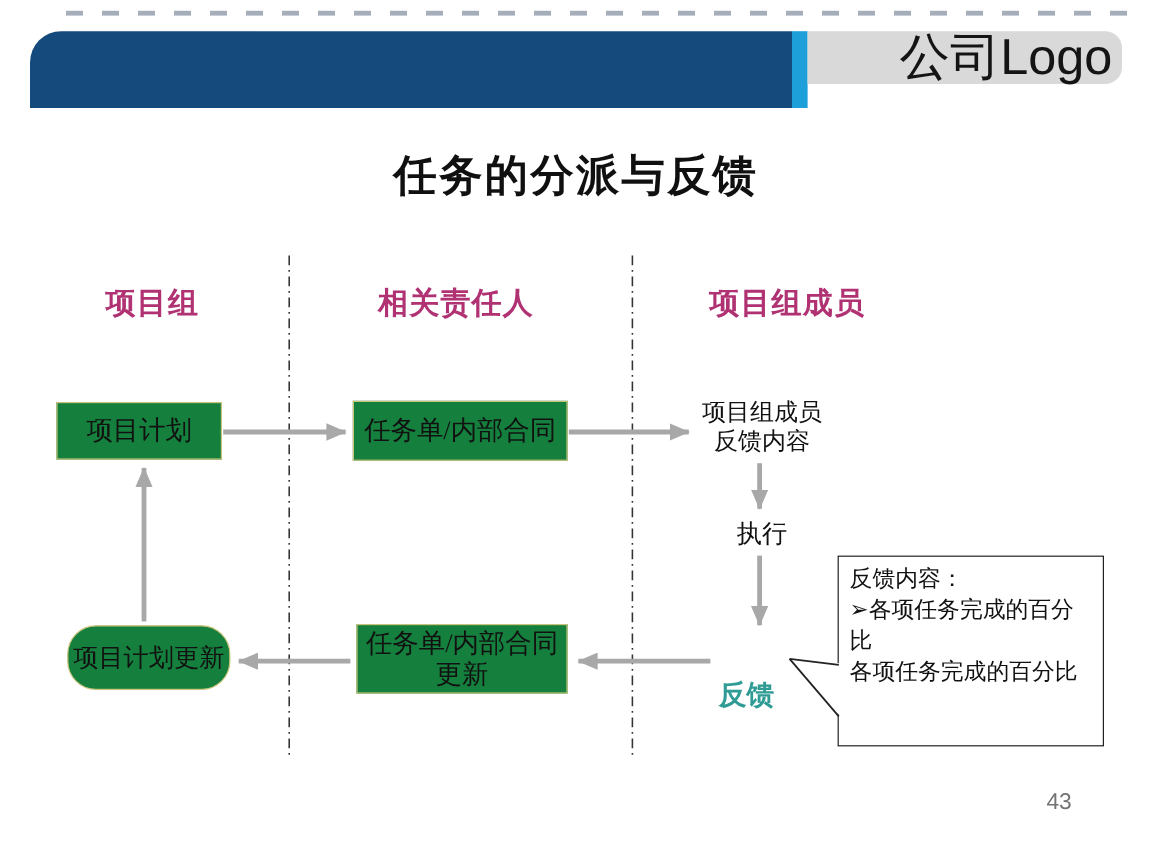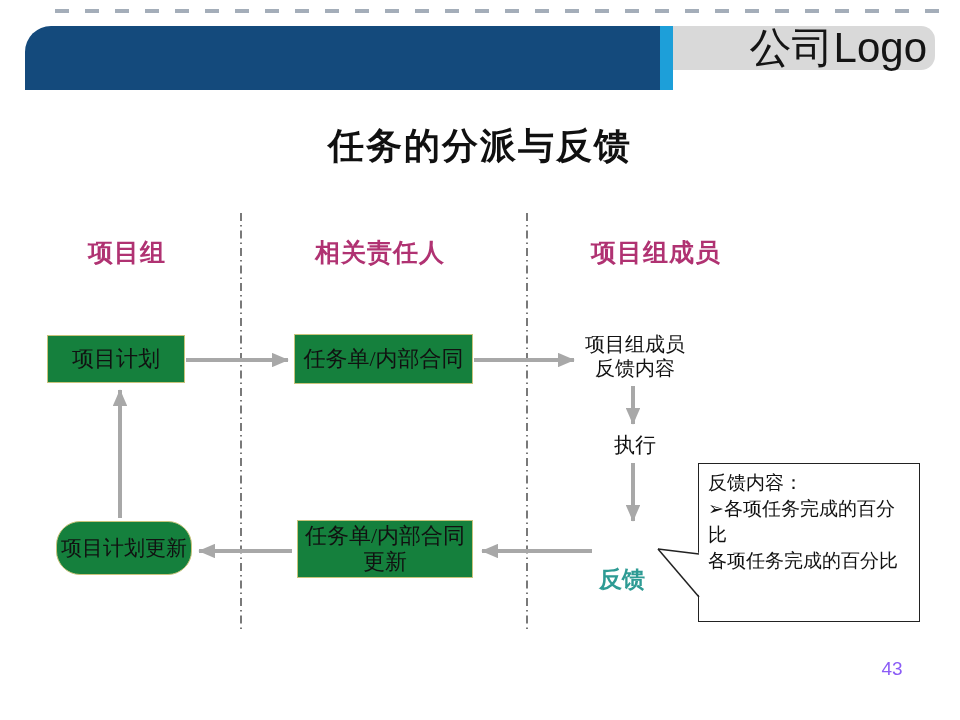--- a/index.html
+++ b/index.html
@@ -39,22 +39,22 @@
 
   .lbl{text-align:center;color:#111;}
   .l-accept{left:565px;top:332px;width:140px;font-size:20px;line-height:24px;}
   .l-exec{left:585px;top:431px;width:100px;font-size:21px;}
   .l-feedback{left:572px;top:533px;width:100px;font-size:23px;font-weight:bold;color:#2e9b94;margin-top:31px;}
 
   .callout{left:698px;top:463px;width:222px;height:159px;border:1.5px solid #222;
     background:#fff;box-sizing:border-box;padding:6px 6px 1px 9px;font-size:19px;
     line-height:26px;color:#111;}
 
-  .page-num{left:872px;top:658px;width:40px;text-align:center;
-    font-family:"Liberation Sans",sans-serif;font-size:19px;color:#8b5cf6;}
+  .page-num{left:872px;top:658px;width:40px;
+    font-family:"Liberation Sans",sans-serif;font-size:19px;color:#737373;}
 
   svg.overlay{position:absolute;left:0;top:0;pointer-events:none;}
 </style>
 </head>
 <body>
 
 <div class="slide">
 
   <div class="abs top-dots"></div>
 

